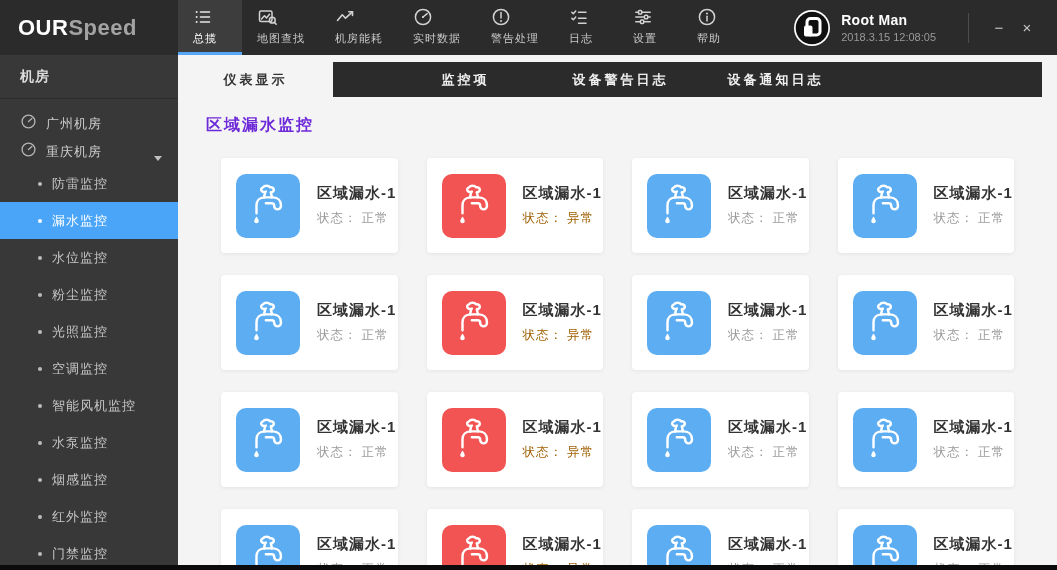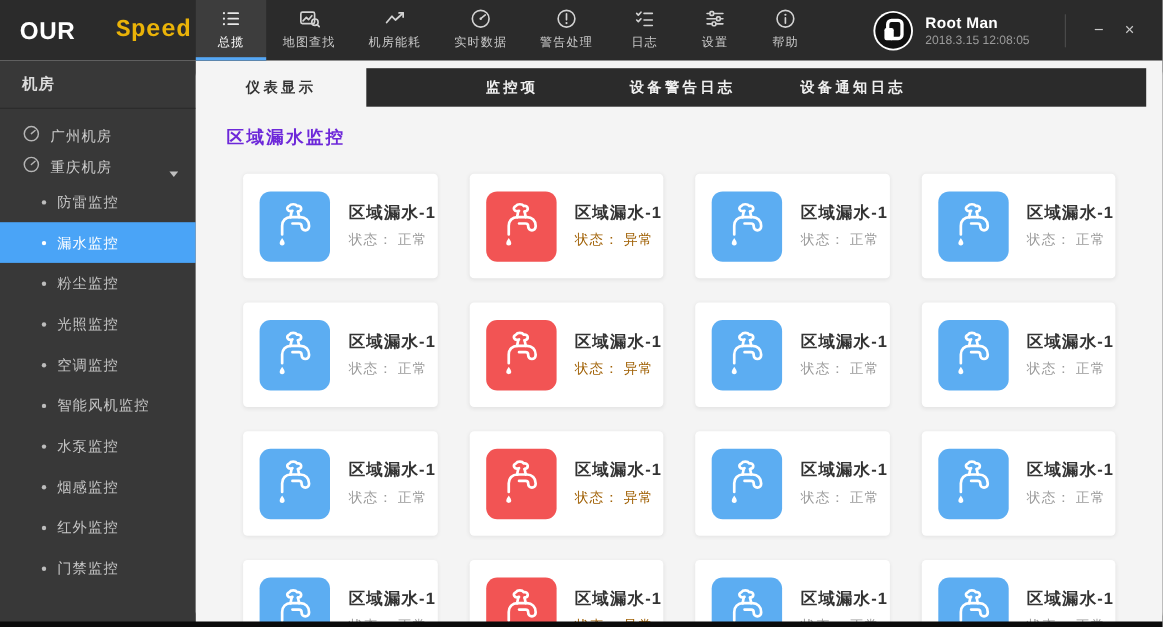--- a/index.html
+++ b/index.html
@@ -1,25 +1,25 @@
 <!DOCTYPE html>
 <html><head>
 <meta charset="utf-8">
 <style>
   * { margin:0; padding:0; box-sizing:border-box; }
   body { background:#111; font-family:"Liberation Sans","DejaVu Sans",sans-serif; }
   .window { position:relative; width:1057px; height:570px; overflow:hidden; background:#f4f4f4; }
 
   
   .topbar { position:absolute; top:0; left:0; right:0; height:55px; background:#2b2b2b; display:flex; align-items:stretch; z-index:5; }
-  .brand { width:178px; flex:none; display:flex; align-items:center; padding-left:18px; font-size:22px; font-weight:bold; letter-spacing:.5px;gap:37px; }
+  .brand { width:178px; flex:none; display:flex; align-items:center; padding-left:18px; font-size:22px; font-weight:bold; letter-spacing:.5px; }
   .brand .b1 { color:#ffffff; }
-  .brand .b2 { color:#eab308;font-family:Liberation Mono, monospace; }
+  .brand .b2 { color:#a3a3a3; }
   .nav { display:flex; align-items:stretch; }
-  .nav-item { display:flex; flex-direction:column; align-items:center; justify-content:center; padding:0 15px; min-width:64px; cursor:pointer; border-bottom:3px solid transparent;font-family:Liberation Serif, serif; }
+  .nav-item { display:flex; flex-direction:column; align-items:flex-start; justify-content:center; padding:0 15px; min-width:64px; cursor:pointer; border-bottom:3px solid transparent;font-family:Liberation Serif, serif; }
   .nav-item svg { display:block; margin-bottom:4px; }
   .nav-item .nav-label { font-size:11px; color:#c9c9c9; letter-spacing:1px; white-space:nowrap; }
   .nav-item.active { background:#3d3d3d; border-bottom-color:#55a7f5; }
   .nav-item.active .nav-label { color:#fff; }
   .top-right { margin-left:auto; display:flex; align-items:center; padding-right:16px; }
   .avatar { width:38px; height:38px; flex:none; }
   .user-block { margin-left:10px; margin-right:16px; }
   .user-name { color:#ffffff; font-size:14px; font-weight:bold; letter-spacing:.3px; }
   .user-date { color:#9a9a9a; font-size:11px; margin-top:3px; }
   .vdivider { width:1px; height:30px; background:#4d4d4d; margin:0 16px; }
@@ -197,20 +197,24 @@
   <div class="sub-item">
     <span class="bullet"></span>
     <span class="sub-label">防雷监控</span>
   </div>
 
   <div class="sub-item active">
     <span class="bullet"></span>
     <span class="sub-label">漏水监控</span>
   </div>
 
+  <div class="sub-item">
+    <span class="bullet"></span>
+    <span class="sub-label">水位监控</span>
+  </div>
 
   <div class="sub-item">
     <span class="bullet"></span>
     <span class="sub-label">粉尘监控</span>
   </div>
 
   <div class="sub-item">
     <span class="bullet"></span>
     <span class="sub-label">光照监控</span>
   </div>

